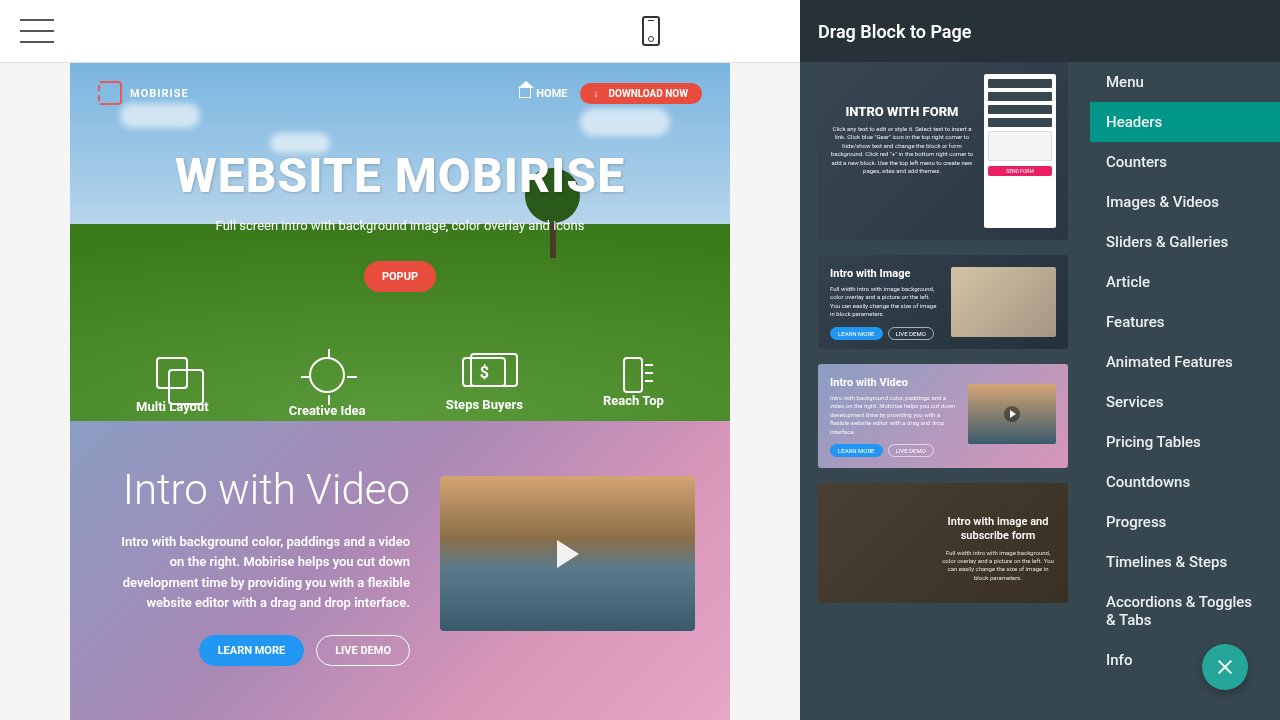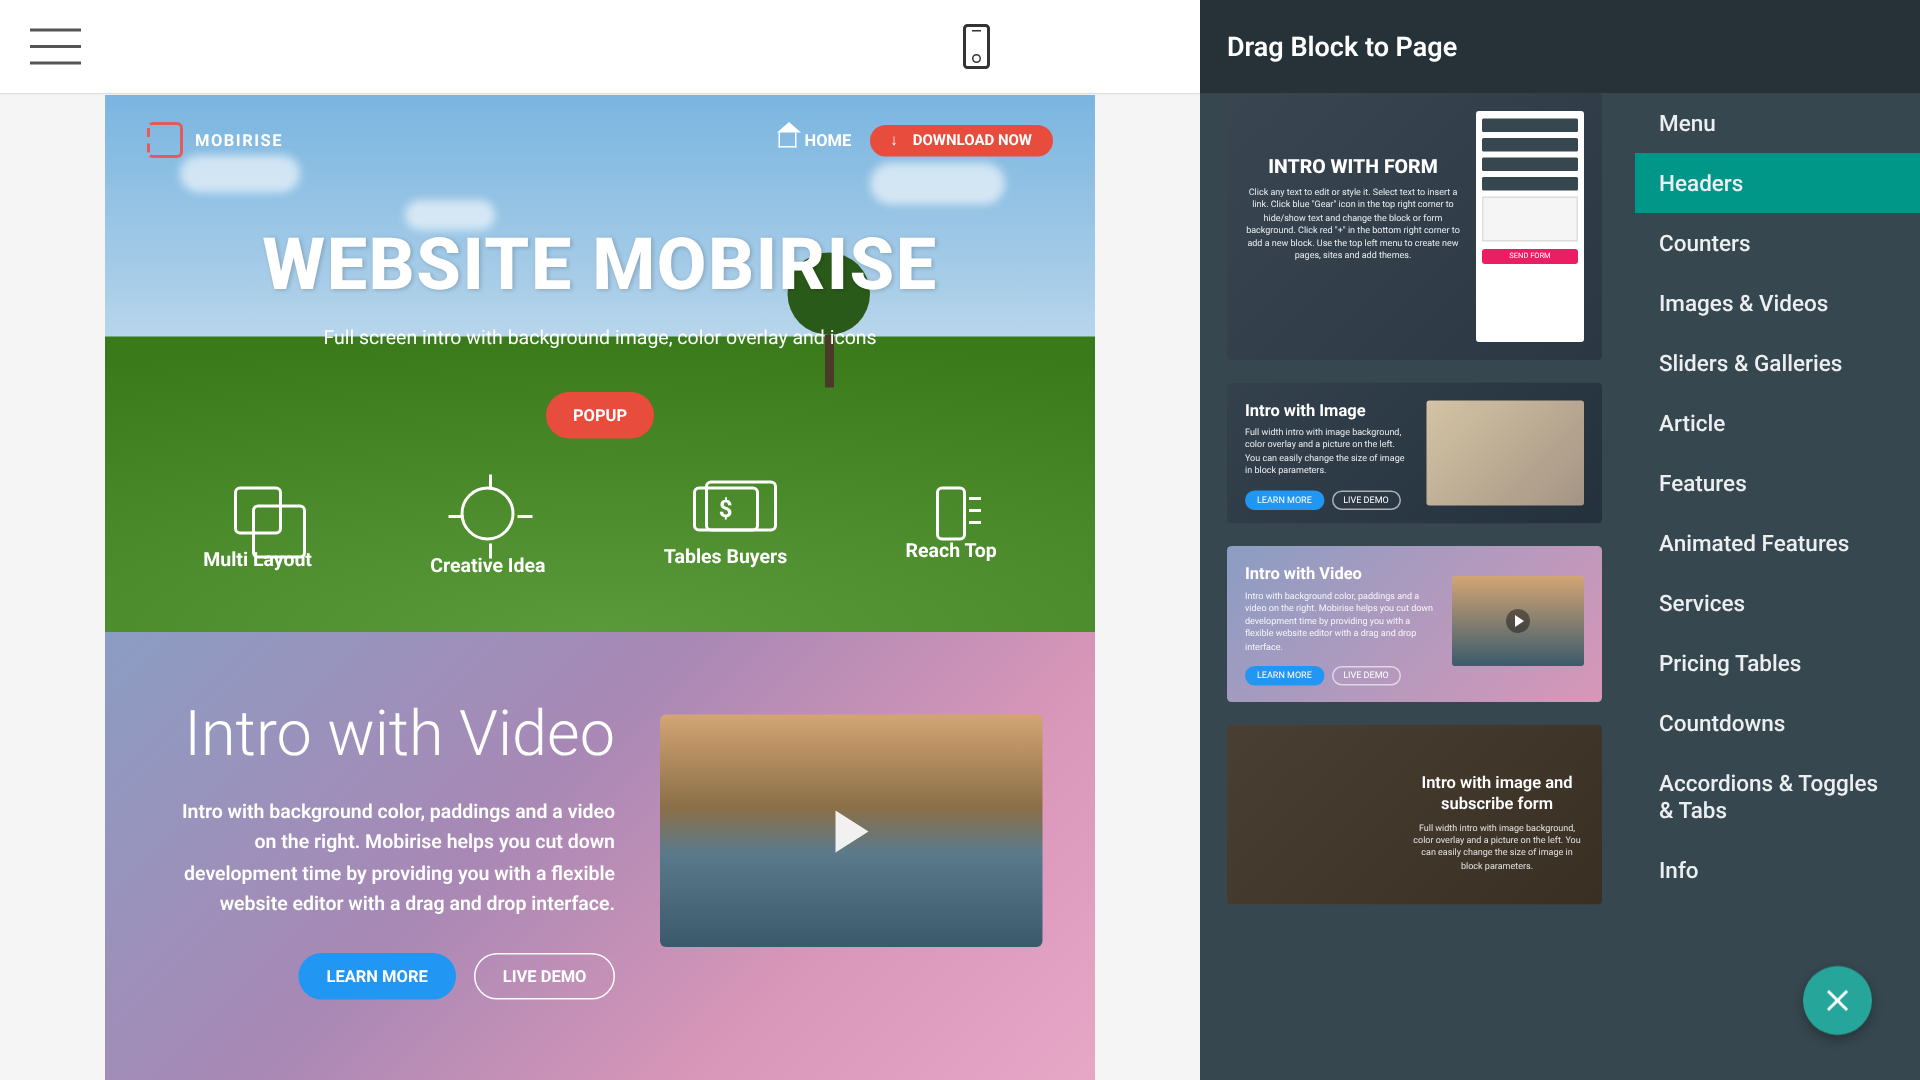--- a/index.html
+++ b/index.html
@@ -32,21 +32,21 @@
 .nav-right { margin-left:auto; display:flex; align-items:center; gap:12px; }
 .home-link { font-size:11px; font-weight:700; display:flex; align-items:center; gap:5px; }
 .home-ico { width:12px; height:10px; border:1.5px solid #fff; border-top:none; position:relative; }
 .home-ico::before { content:''; position:absolute; top:-7px; left:-2px; width:0; height:0; border-left:8px solid transparent; border-right:8px solid transparent; border-bottom:7px solid #fff; }
 .download-btn { background:#e74c3c; padding:5px 14px; border-radius:15px; font-size:10px; font-weight:700; display:flex; align-items:center; gap:5px; }
 .dl-ico { width:10px; height:10px; position:relative; }
 .dl-ico::before { content:'↓'; font-size:10px; }
 .hero-title { position:relative; z-index:2; text-align:center; font-size:48px; font-weight:800; margin-top:42px; letter-spacing:1px; text-shadow:1px 1px 3px rgba(0,0,0,0.2); }
 .hero-sub { position:relative; z-index:2; text-align:center; font-size:13px; margin-top:14px; }
 .more-btn { position:relative; z-index:2; display:block; width:72px; margin:28px auto 0; background:#e74c3c; padding:9px 0; border-radius:20px; font-size:11px; font-weight:700; text-align:center; }
-.features { position:absolute; z-index:2; bottom:36px; left:0; right:0; display:flex; justify-content:space-around; padding:0 40px;gap:28px; }
+.features { position:absolute; z-index:2; bottom:3px; left:0; right:0; display:flex; justify-content:space-around; padding:0 40px;gap:28px; }
 .feat { text-align:center; }
 .feat-icon { width:42px; height:38px; margin:0 auto 10px; position:relative; }
 .fi1 { border:2.5px solid #fff; border-radius:4px; width:32px; height:32px; }
 .fi1::after { content:''; position:absolute; left:10px; top:10px; width:32px; height:32px; border:2.5px solid #fff; border-radius:4px; }
 .fi2 { width:36px; height:36px; border:2.5px solid #fff; border-radius:50%; }
 .fi2::before,.fi2::after { content:''; position:absolute; background:#fff; }
 .fi2::before { width:2px; height:10px; top:-10px; left:17px; box-shadow:0 46px 0 #fff; }
 .fi2::after { width:10px; height:2px; left:-10px; top:17px; box-shadow:46px 0 0 #fff; }
 .fi3 { width:44px; height:30px; border:2.5px solid #fff; border-radius:4px; }
 .fi3::before { content:'$'; position:absolute; left:50%; top:50%; transform:translate(-50%,-50%); font-size:16px; font-weight:700; }
@@ -162,21 +162,21 @@
         <div class="feat">
             <div class="feat-icon fi1"></div>
             <div class="feat-label">Multi Layout</div>
           </div>
         <div class="feat">
             <div class="feat-icon fi2"></div>
             <div class="feat-label">Creative Idea</div>
           </div>
         <div class="feat">
             <div class="feat-icon fi3"></div>
-            <div class="feat-label">Tables Buyers</div>
+            <div class="feat-label">Steps Buyers</div>
           </div>
         <div class="feat">
             <div class="feat-icon fi4"></div>
             <div class="feat-label">Reach Top</div>
           </div>
       </div>
     </div>
     <div class="block2">
       <div class="b2-left">
         <div class="b2-title">Intro with Video</div>
@@ -252,19 +252,21 @@
         <div class="cat-item active">Headers</div>
         <div class="cat-item">Counters</div>
         <div class="cat-item">Images &amp; Videos</div>
         <div class="cat-item">Sliders &amp; Galleries</div>
         <div class="cat-item">Article</div>
         <div class="cat-item">Features</div>
         <div class="cat-item">Animated Features</div>
         <div class="cat-item">Services</div>
         <div class="cat-item">Pricing Tables</div>
         <div class="cat-item">Countdowns</div>
+        <div class="cat-item">Progress</div>
+        <div class="cat-item">Timelines &amp; Steps</div>
         <div class="cat-item">Accordions &amp; Toggles &amp; Tabs</div>
         <div class="cat-item">Info</div>
       </div>
   </div>
 </div>
 
 <div class="close-fab"></div>
 
 </body></html>

